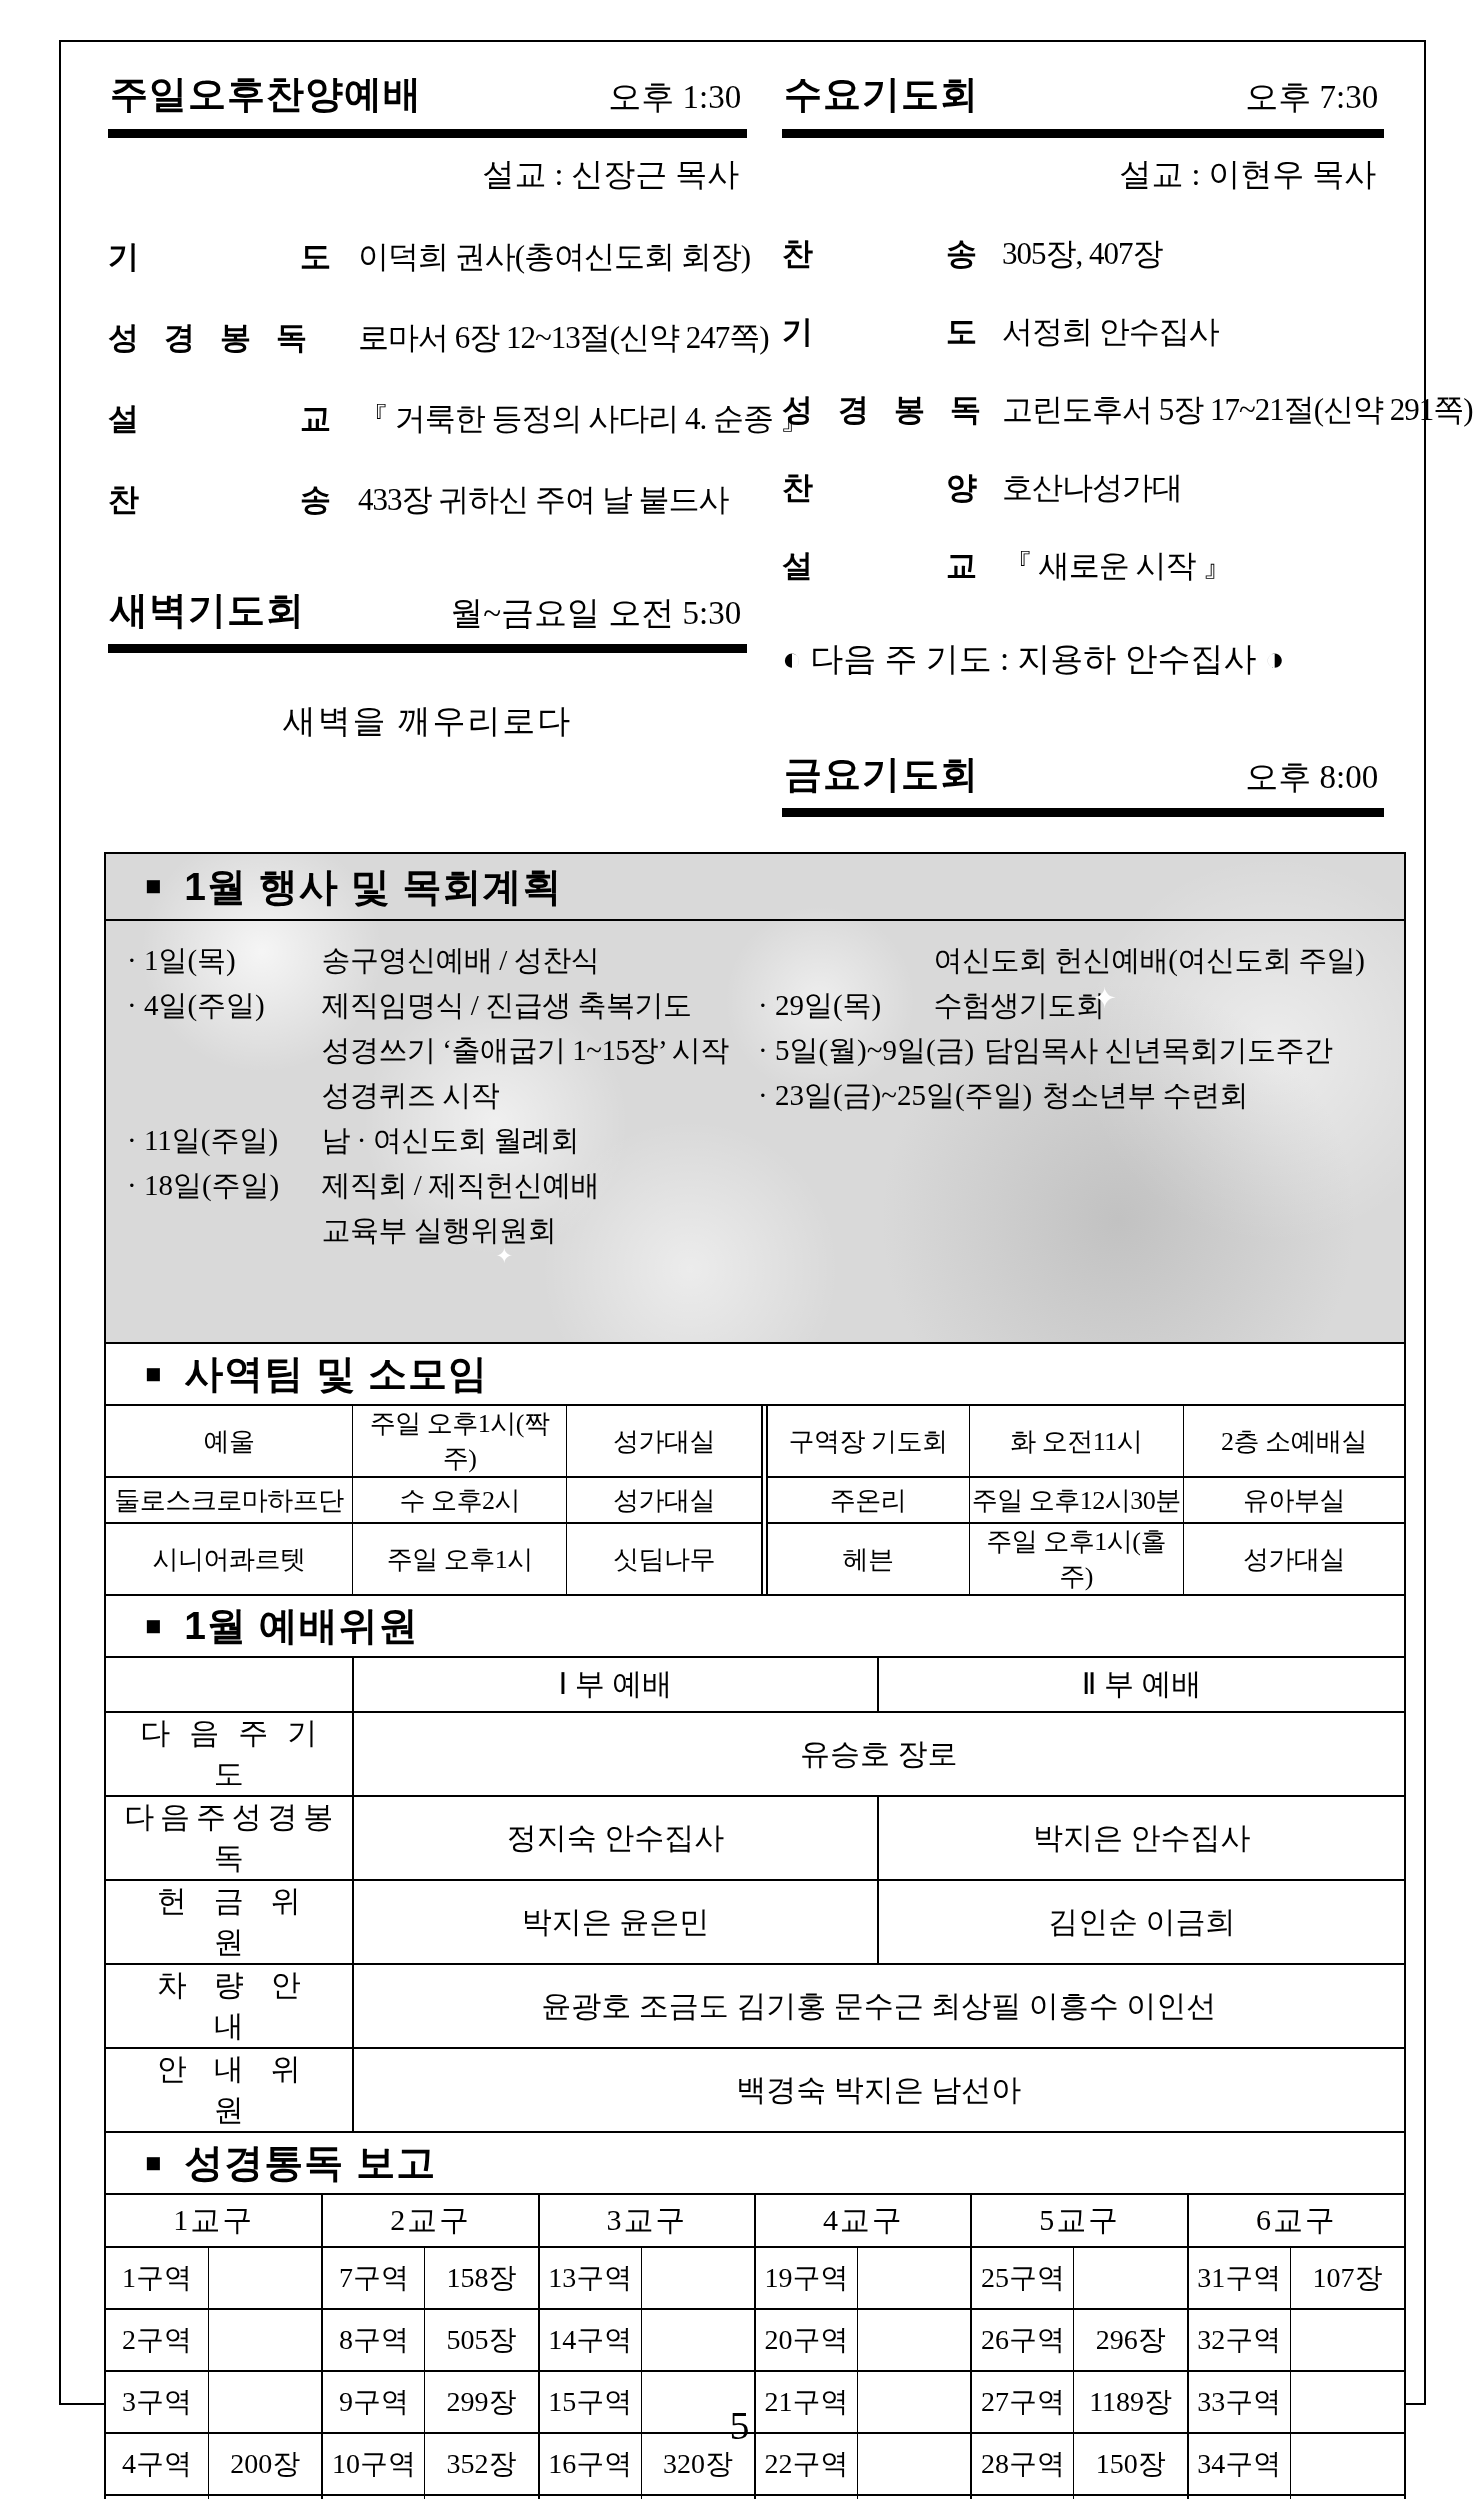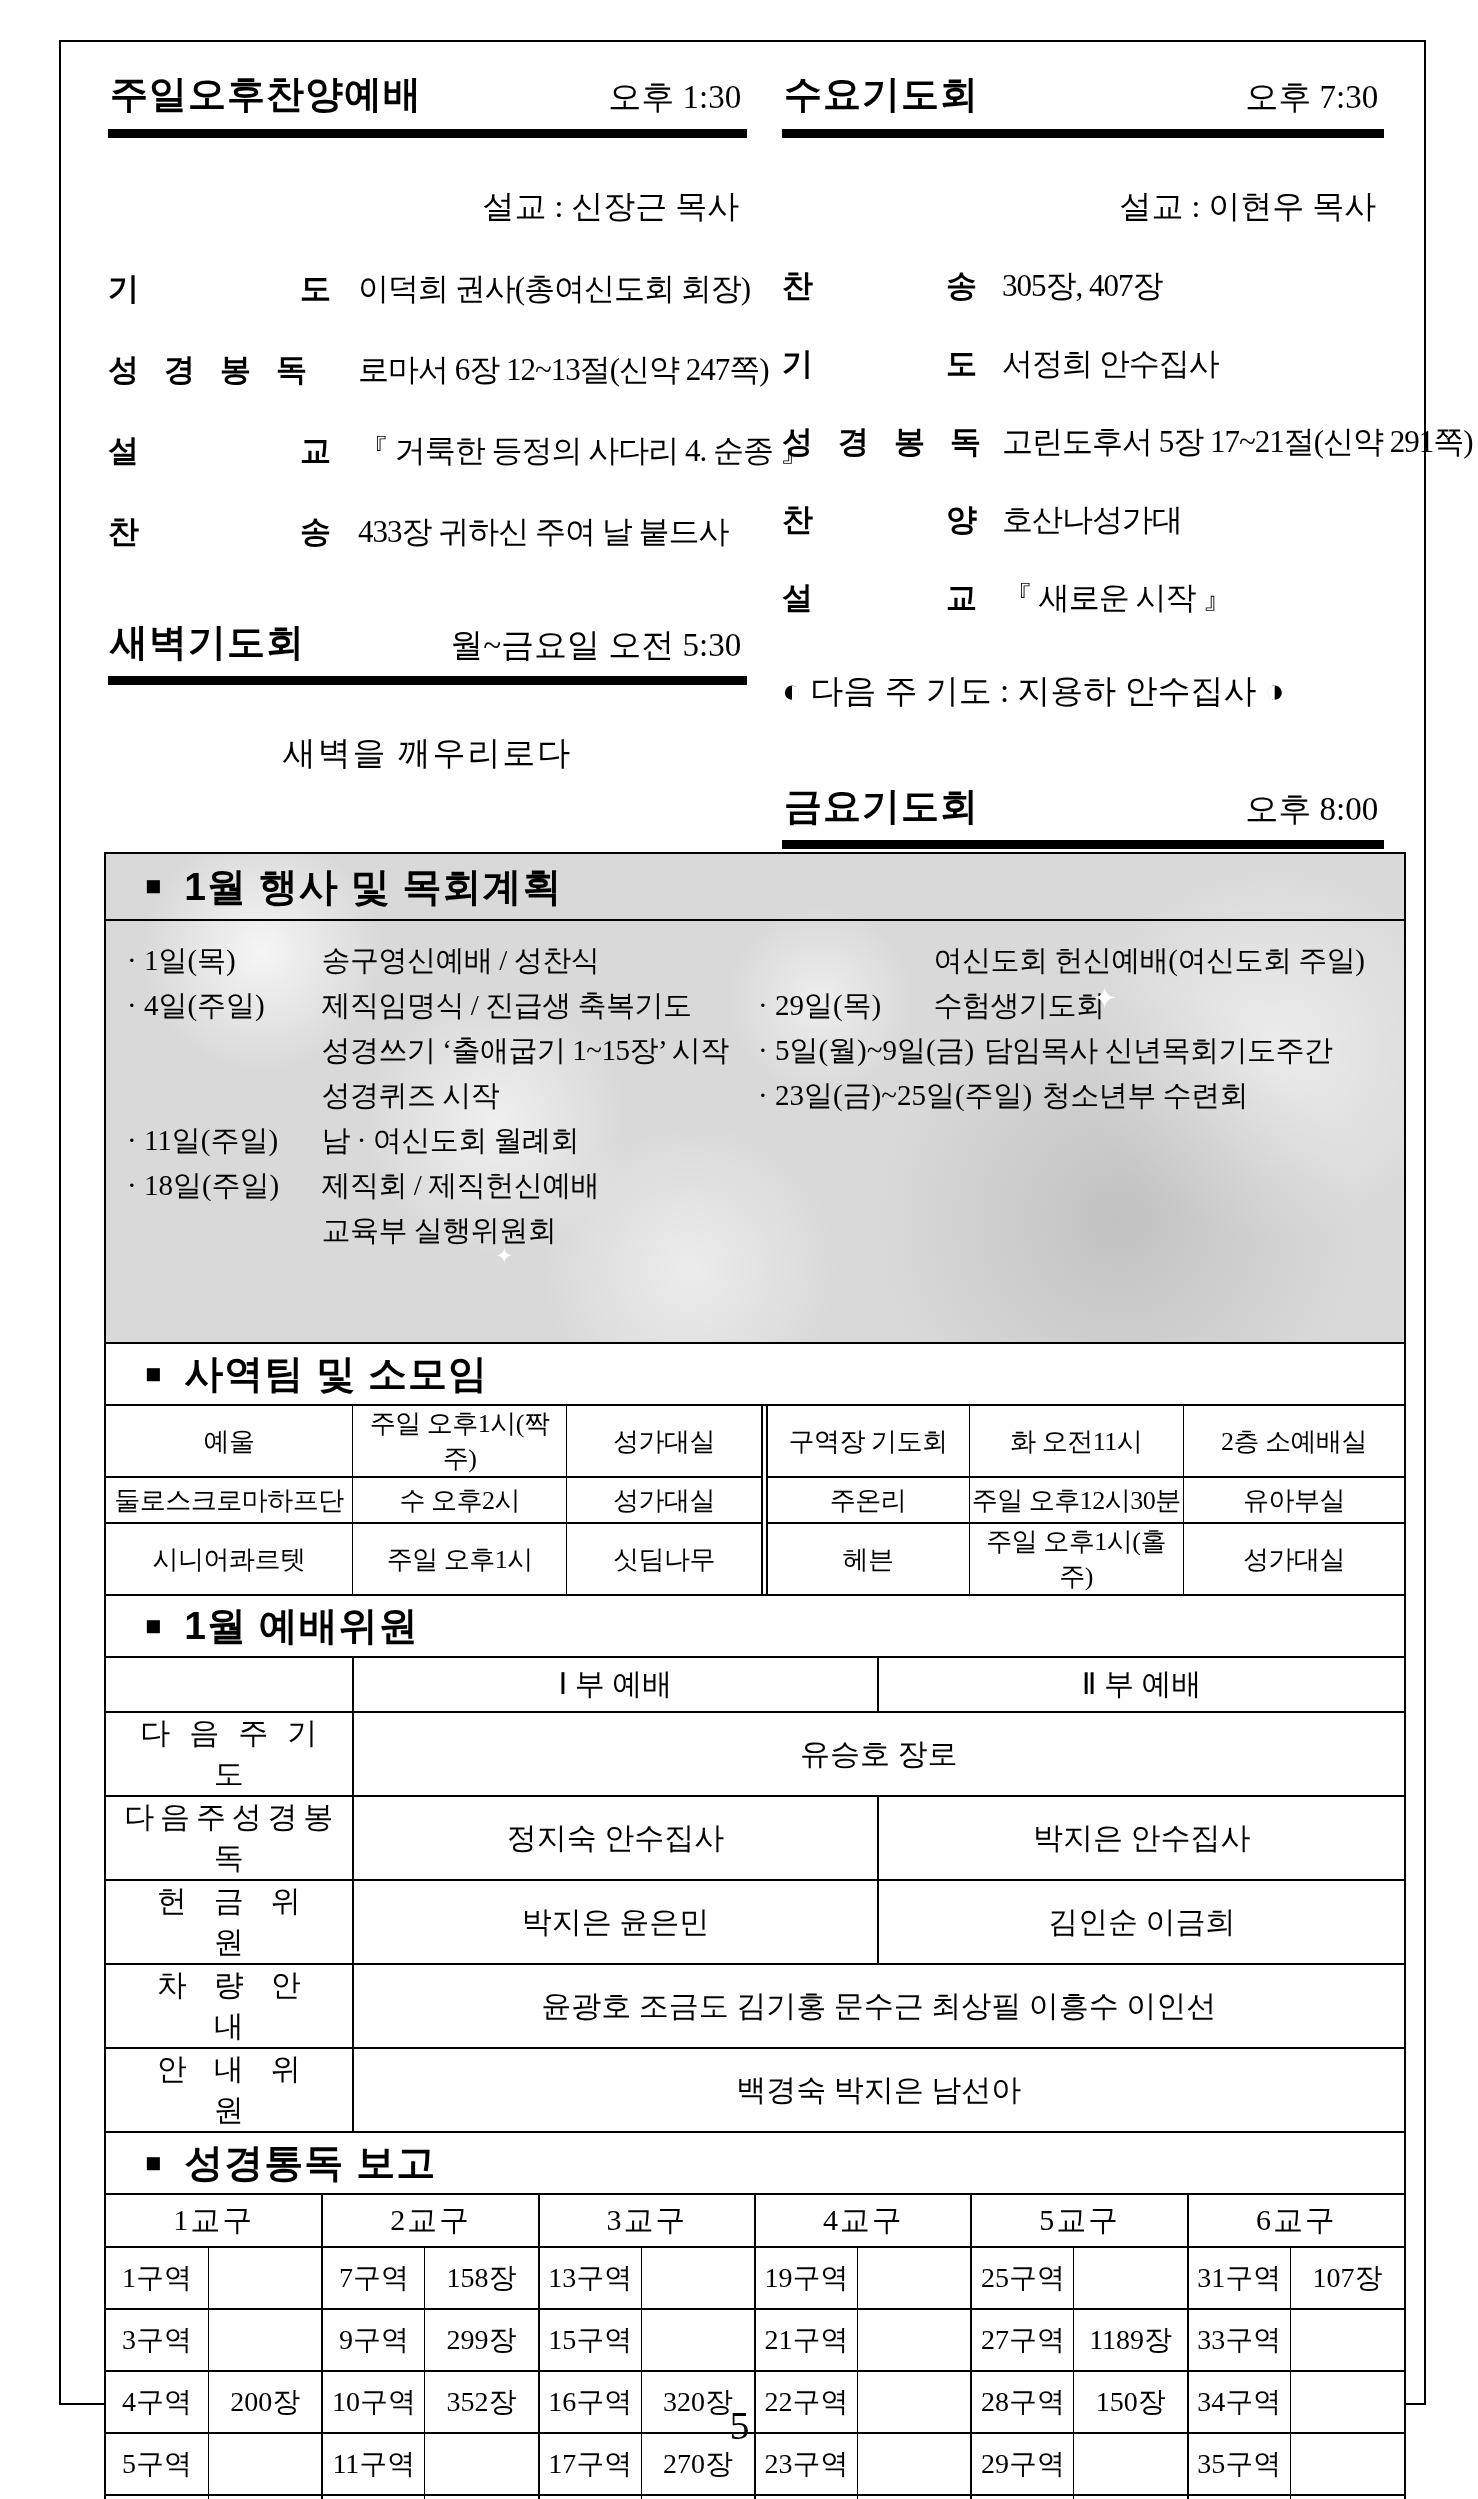--- a/index.html
+++ b/index.html
@@ -16,21 +16,21 @@
     width:1367px; height:2365px;
     border:2.9px solid #000;
   }
   
   .col-left  { position:absolute; left:108px; top:69px;  width:639px; }
   .col-right { position:absolute; left:782px; top:69px;  width:602px; }
   .svc-head { display:flex; justify-content:space-between; align-items:flex-end; padding:0 5.8px 0 1.9px; }
   .svc-title { font-family:"Liberation Sans", sans-serif; font-weight:bold; font-size:38px; letter-spacing:1px; }
   .svc-time  { font-size:33px; }
   .svc-rule { margin-top:8.7px; height:6.7px; border-top:2.9px solid #000; border-bottom:7.7px solid #000; }
-  .svc-preacher { margin-top:47px; text-align:right; font-size:32px; padding-right:7.7px; }
+  .svc-preacher { margin-top:15px; text-align:right; font-size:32px; padding-right:7.7px; }
   .svc-row { display:flex; align-items:baseline; margin-top:39px; font-size:31px; }
   .col-right .svc-row { margin-top:36px; }
   .svc-label {
     flex:0 0 auto; font-family:Liberation Serif, serif; font-weight:bold;
     text-align:justify; text-align-last:justify;
   }
   .col-left  .svc-label { width:223px; margin-right:27px; }
   .col-right .svc-label { width:195px; margin-right:25px; }
   .svc-label.ls4 { text-align-last:auto; letter-spacing:25px; white-space:nowrap; }
   .svc-val { letter-spacing:-1px; white-space:nowrap; }
@@ -352,20 +352,34 @@
         <td class="g">13구역</td>
           <td class="v"></td>
         <td class="g">19구역</td>
           <td class="v"></td>
         <td class="g">25구역</td>
           <td class="v"></td>
         <td class="g">31구역</td>
           <td class="v">107장</td>
       </tr>
       <tr class="dr">
+        <td>2구역</td>
+          <td class="v"></td>
+        <td class="g">8구역</td>
+          <td class="v">505장</td>
+        <td class="g">14구역</td>
+          <td class="v"></td>
+        <td class="g">20구역</td>
+          <td class="v"></td>
+        <td class="g">26구역</td>
+          <td class="v">296장</td>
+        <td class="g">32구역</td>
+          <td class="v"></td>
+      </tr>
+      <tr class="dr">
         <td>3구역</td>
           <td class="v"></td>
         <td class="g">9구역</td>
           <td class="v">299장</td>
         <td class="g">15구역</td>
           <td class="v"></td>
         <td class="g">21구역</td>
           <td class="v"></td>
         <td class="g">27구역</td>
           <td class="v">1189장</td>

